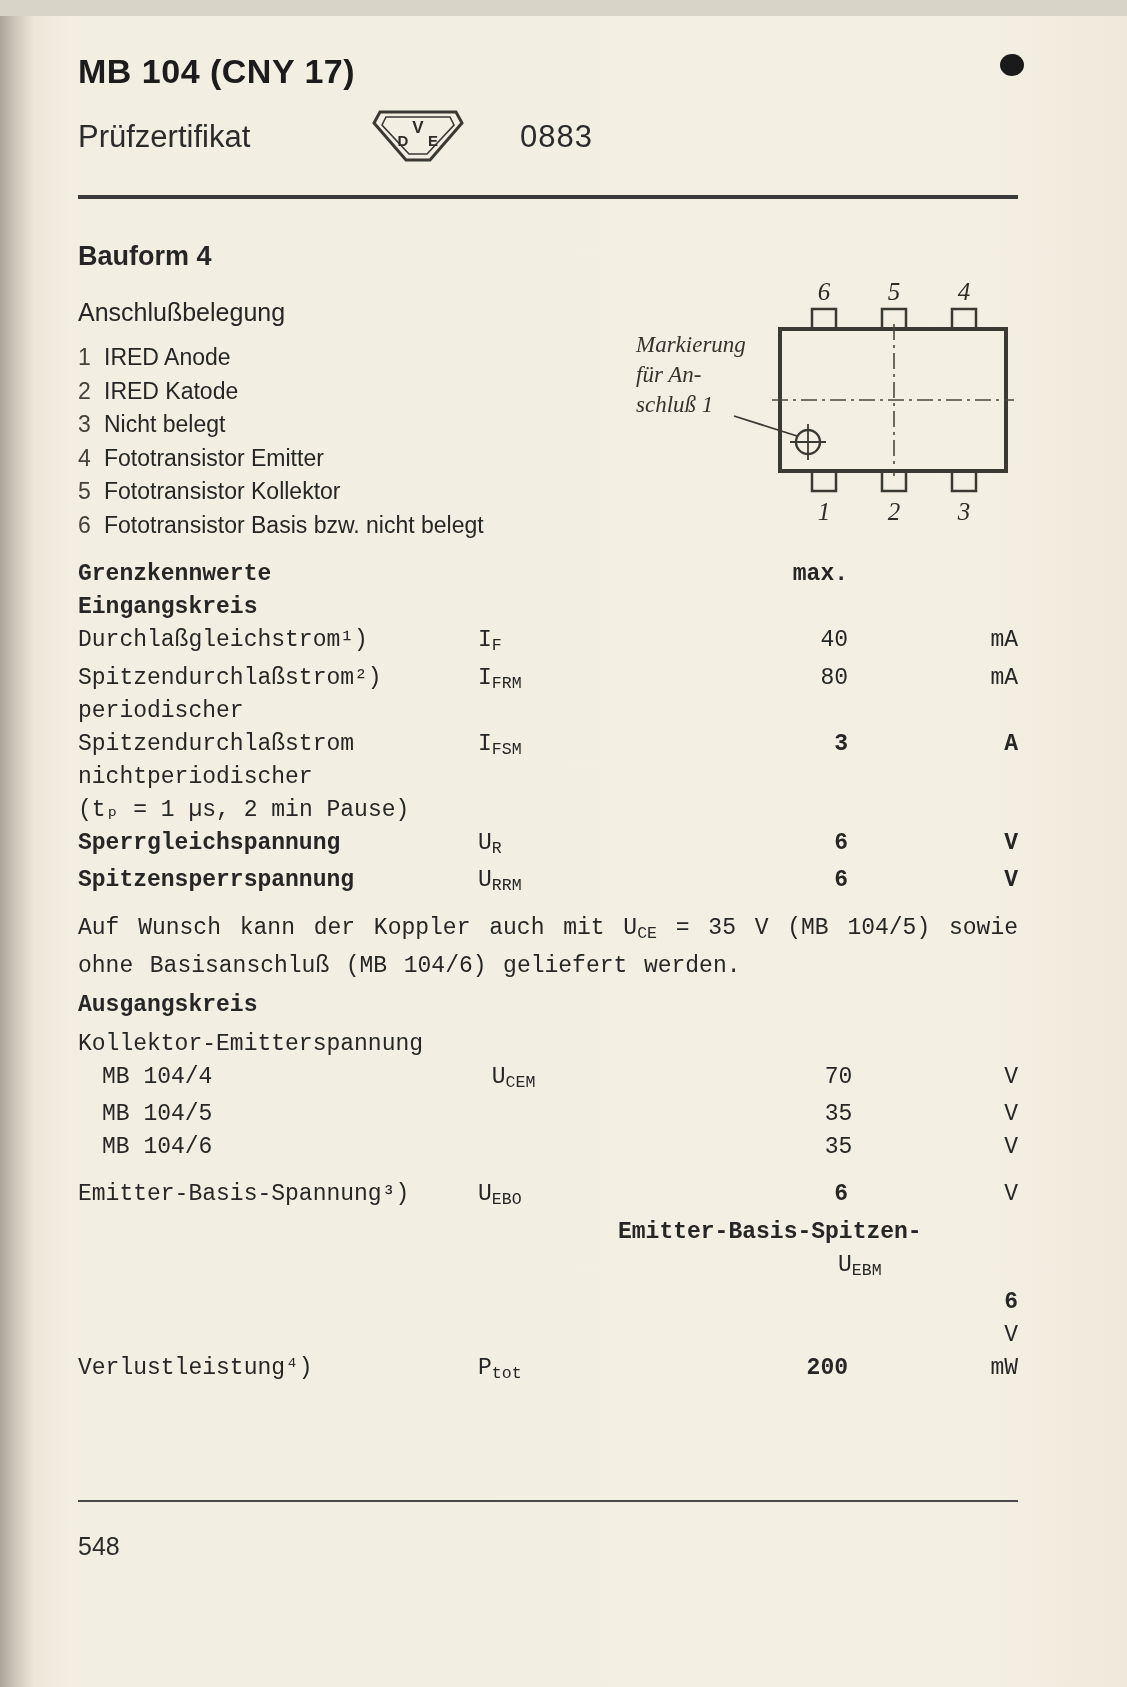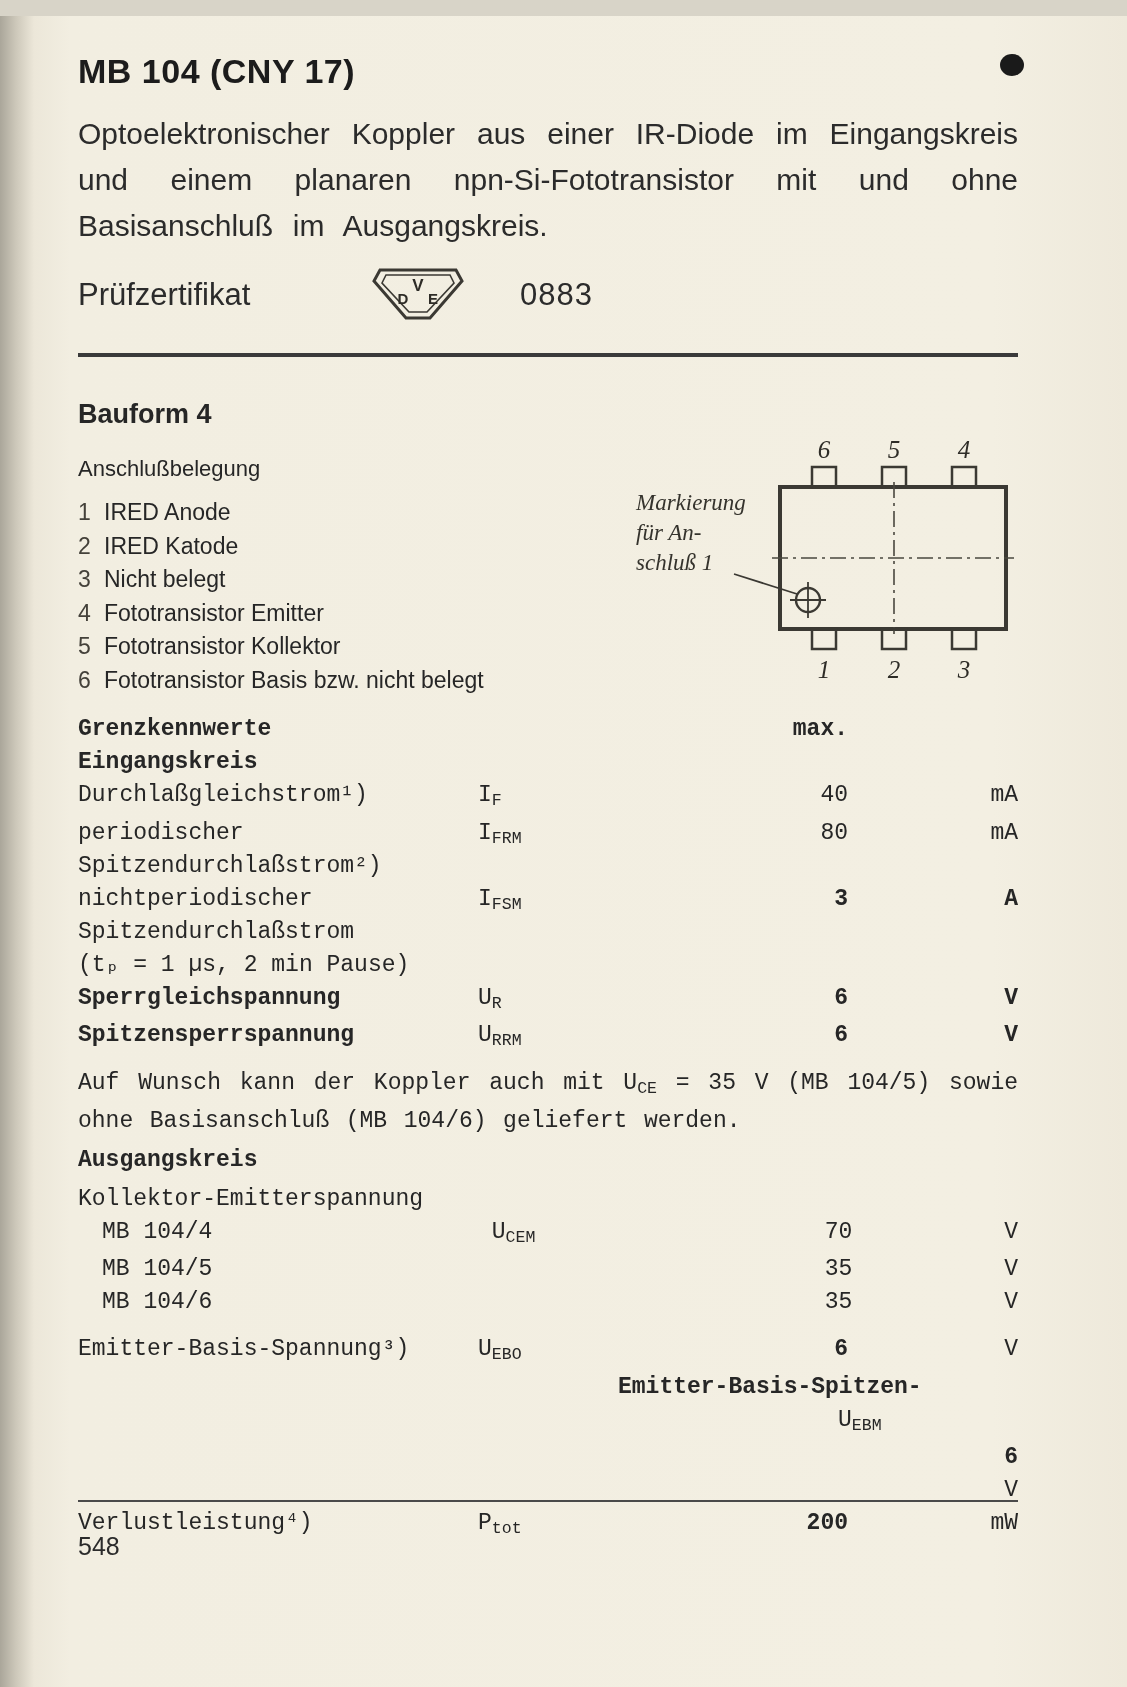--- a/index.html
+++ b/index.html
@@ -21,21 +21,21 @@
   .cert-label { width:278px; }
   .vde { margin-left:14px; }
   .cert-number { margin-left:54px; letter-spacing:1px; }
 
   .rule-thick { border:none; border-top:4px solid #3a3a3a; margin:26px 0 0 0; }
   .rule-thin  { border:none; border-top:2px solid #4a4a4a; margin:0; }
 
   
   .bauform { margin:42px 0 0 0; font-size:27px; font-weight:bold; }
   .pin-section { position:relative; margin-top:26px; }
-  .anschluss { font-size:22px; margin:0 0 14px 0; }
+  .anschluss { font-size:25px; margin:0 0 14px 0; }
   .pin-list { font-size:23px; line-height:33.5px; }
   .pin-num { display:inline-block; width:26px; color:#44413a; }
 
   .pkg-wrap { position:absolute; left:552px; top:-22px; width:392px; }
   .hand { font-family:"Liberation Serif", serif; font-style:italic; font-size:23px; fill:#35332d; }
   .pnum { font-family:"Liberation Serif", serif; font-style:italic; font-size:25px; fill:#2e2c27; text-anchor:middle; }
   .pkg-body { fill:none; stroke:#3b3933; stroke-width:4; }
   .pin-stub { fill:none; stroke:#3b3933; stroke-width:2.5; }
   .dashdot { stroke:#4a483f; stroke-width:1.6; stroke-dasharray:16 5 3 5; fill:none; }
   .thinln { stroke:#3b3933; stroke-width:1.8; fill:none; }
@@ -63,21 +63,20 @@
 </head>
 <body>
 
 <div class="page">
   <div class="corner-dot"></div>
 
   <div class="content">
 
     <h1 class="title">MB 104 (CNY 17)</h1>
 
-    <p class="intro">Optoelektronischer Koppler aus einer IR-Diode im Eingangskreis und einem planaren npn-Si-Fototransistor mit und ohne Basisanschluß im Ausgangskreis.</p>
 
     <div class="cert-row">
       <span class="cert-label">Prüfzertifikat</span>
       <svg class="vde" width="96" height="62" viewBox="0 0 96 62">
         <polygon points="10,6 86,6 92,17 60,54 36,54 4,17" fill="none" stroke="#3b3933" stroke-width="3"></polygon>
         <polygon points="16,11 80,11 84,19 57,48 39,48 12,19" fill="none" stroke="#3b3933" stroke-width="1.6"></polygon>
         <text x="48" y="27" text-anchor="middle" font-size="17" font-weight="bold" fill="#2e2c27">V</text>
         <text x="33" y="40" text-anchor="middle" font-size="15" font-weight="bold" fill="#2e2c27">D</text>
         <text x="63" y="40" text-anchor="middle" font-size="15" font-weight="bold" fill="#2e2c27">E</text>
       </svg>
@@ -148,32 +147,32 @@
 
       <div class="trow">
         <div class="c-label">Durchlaßgleichstrom¹)</div>
         <div class="c-sym"><span>I</span><sub>F</sub></div>
         <div class="c-val">40</div>
         <div class="c-unit">mA</div>
       </div>
 
       <div class="trow">
         <div class="c-label">
+          <div>Spitzendurchlaßstrom²)</div>
           <div>periodischer</div>
-          <div>Spitzendurchlaßstrom²)</div>
         </div>
         <div class="c-sym"><span>I</span><sub>FRM</sub></div>
         <div class="c-val">80</div>
         <div class="c-unit">mA</div>
       </div>
 
       <div class="trow">
         <div class="c-label">
+          <div>Spitzendurchlaßstrom</div>
           <div>nichtperiodischer</div>
-          <div>Spitzendurchlaßstrom</div>
           <div>(tₚ = 1 µs, 2 min Pause)</div>
         </div>
         <div class="c-sym"><span>I</span><sub>FSM</sub></div>
         <div class="c-val b">3</div>
         <div class="c-unit b">A</div>
       </div>
 
       <div class="trow">
         <div class="c-label b">Sperrgleichspannung</div>
         <div class="c-sym"><span>U</span><sub>R</sub></div>

